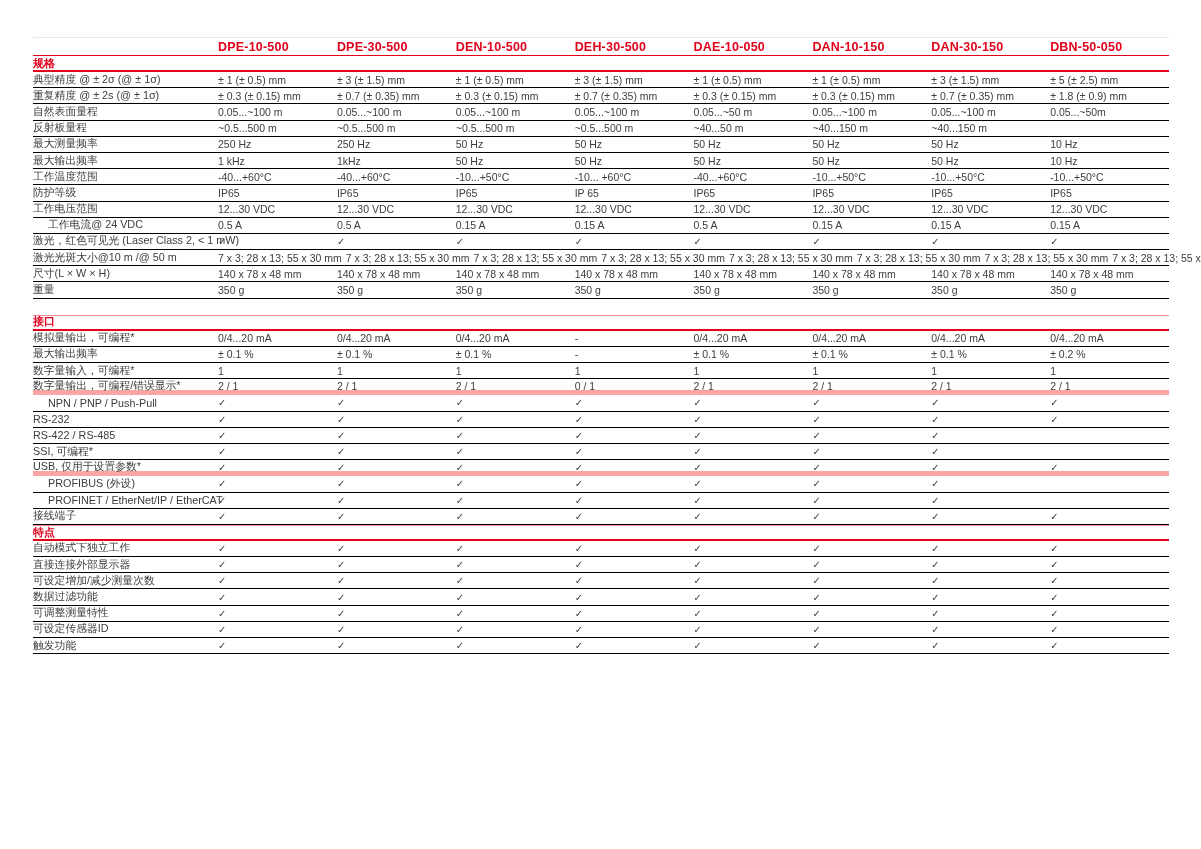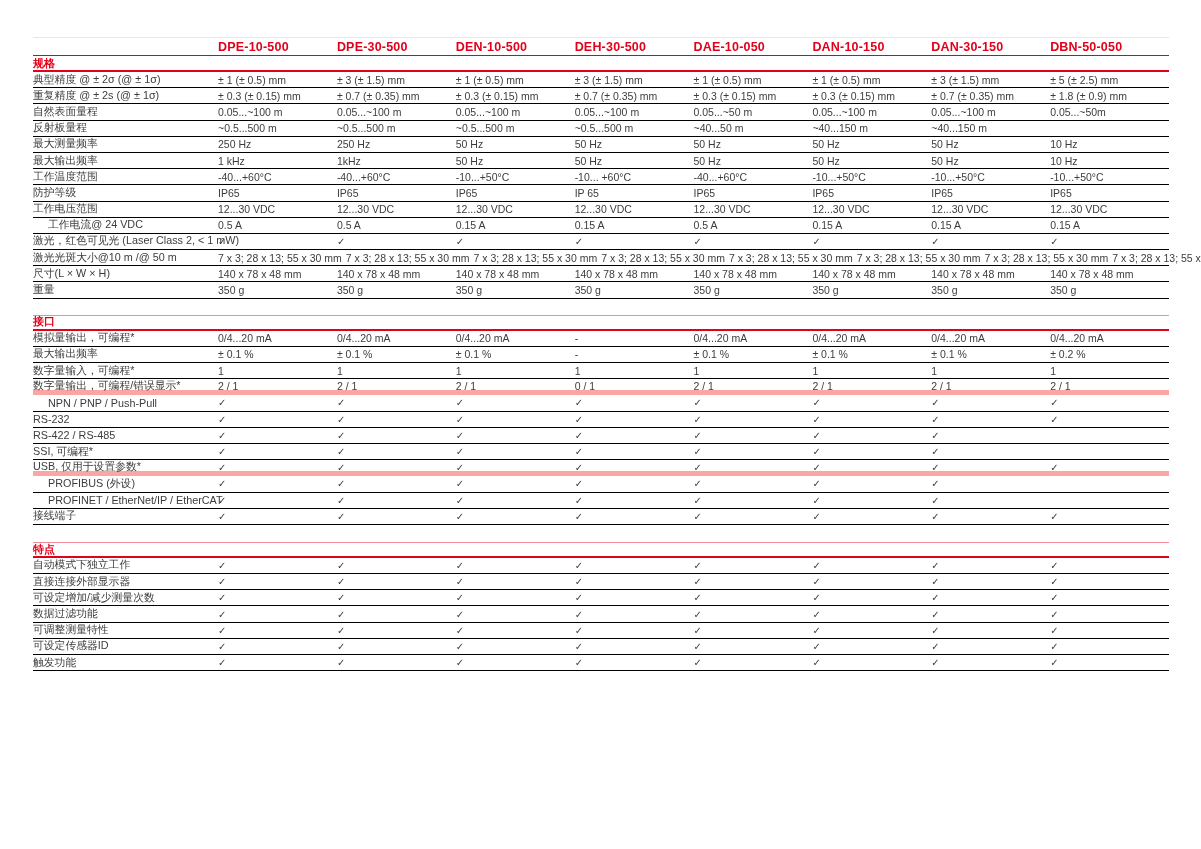--- a/index.html
+++ b/index.html
@@ -51,21 +51,21 @@
   .section-title-row.gapped {
     border-top:1px solid rgba(226,0,26,0.45);
   }
   .section-title {
     color:#e2001a;
     font-weight:bold;
     font-size:11px;
   }
   .mt-interface { margin-top:16px;align-items:flex-end; }
   .mt-connection { margin-top:14px; }
-  .mt-features { margin-top:17px; }
+  .mt-features { }
 
   .data-row {
     height:16.2px;
     border-bottom:1px solid #000000;
     font-size:10.5px;
   }
   .data-row .row-label { font-size:10.8px; }
   .data-row.group-row { border-bottom:none; }
   .data-row.pre-group { border-bottom:5px solid #fca5a5; }
   .indent-label { padding-left:15px; }

